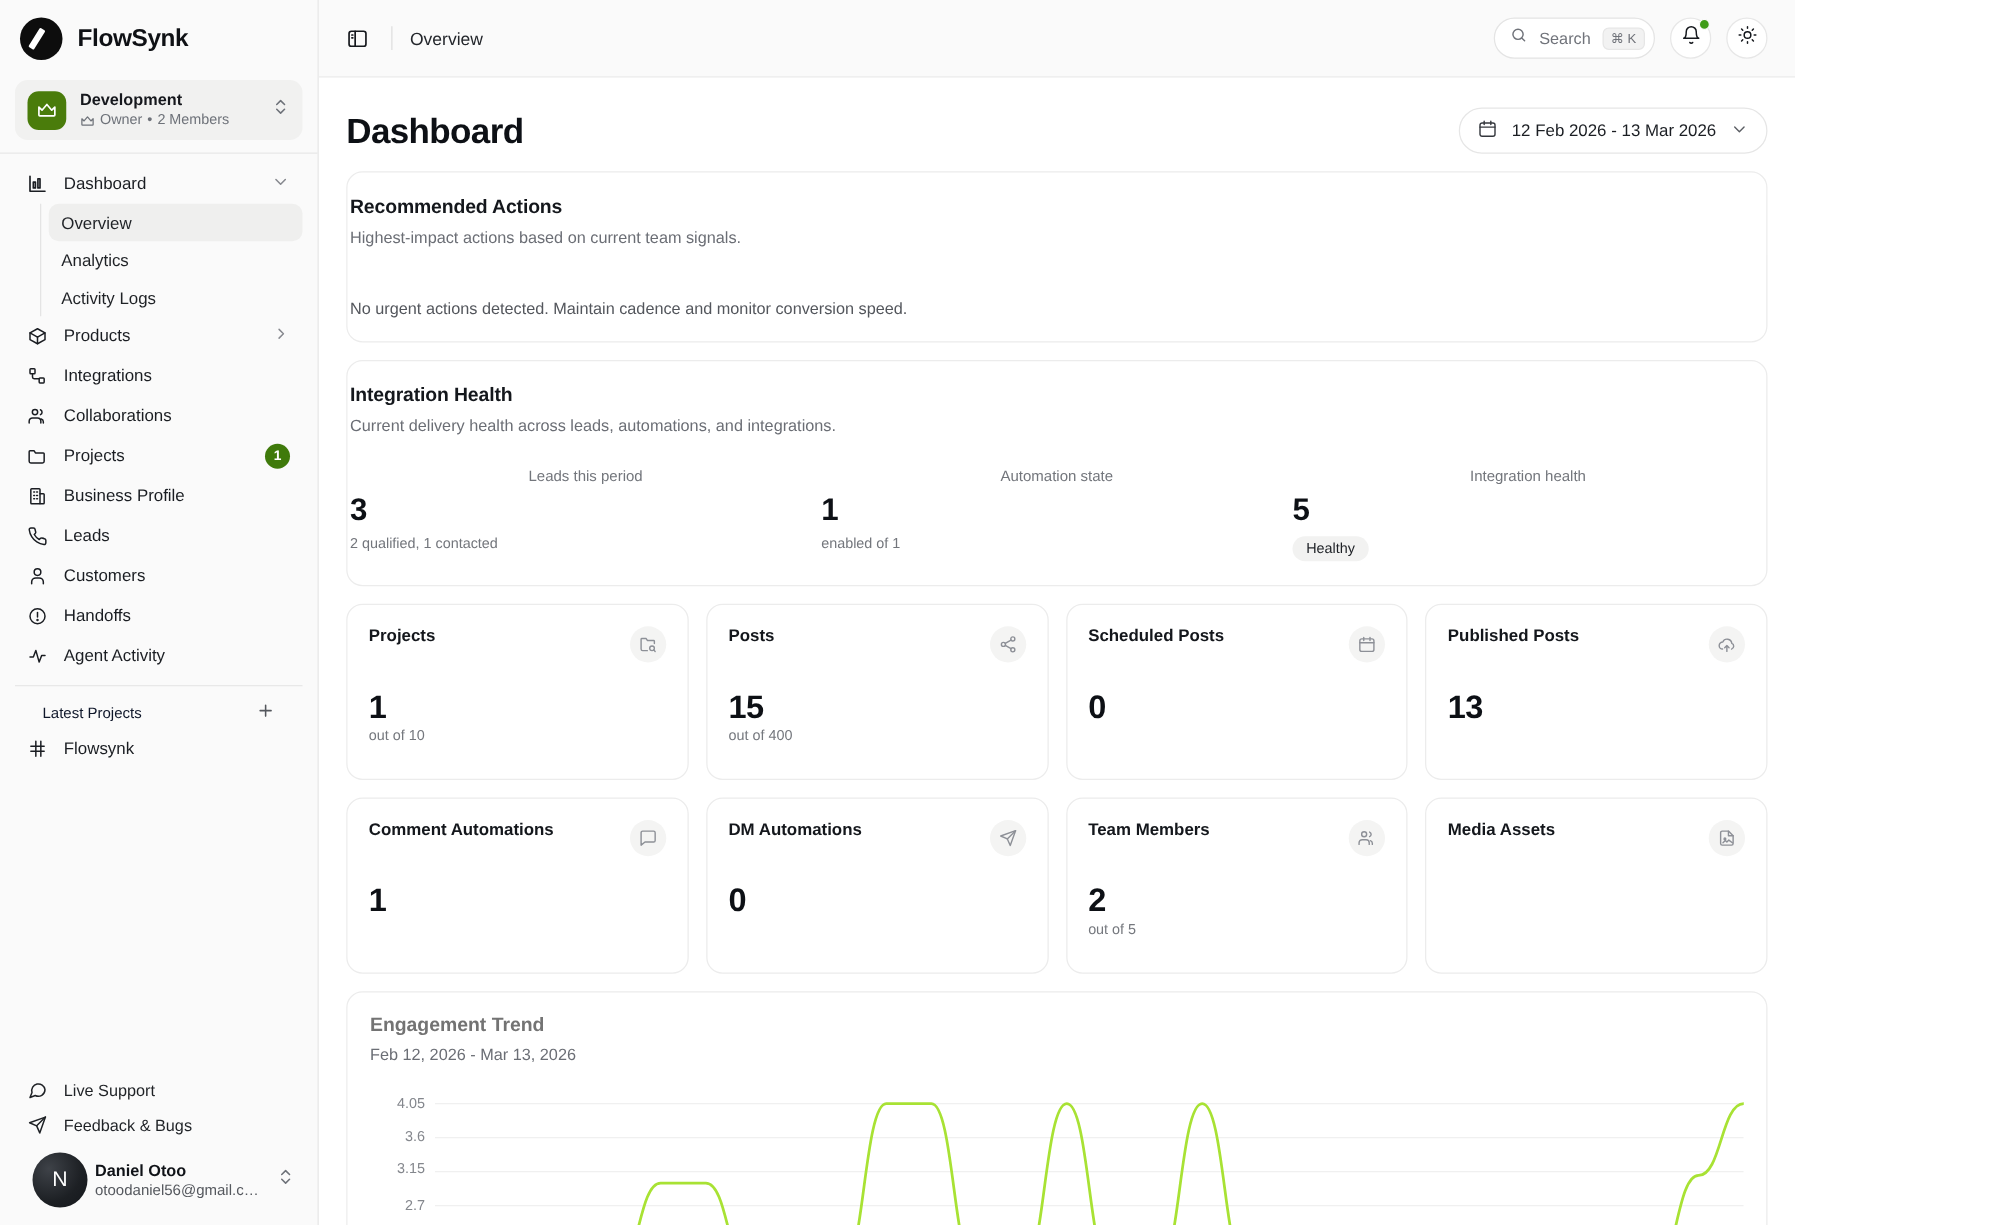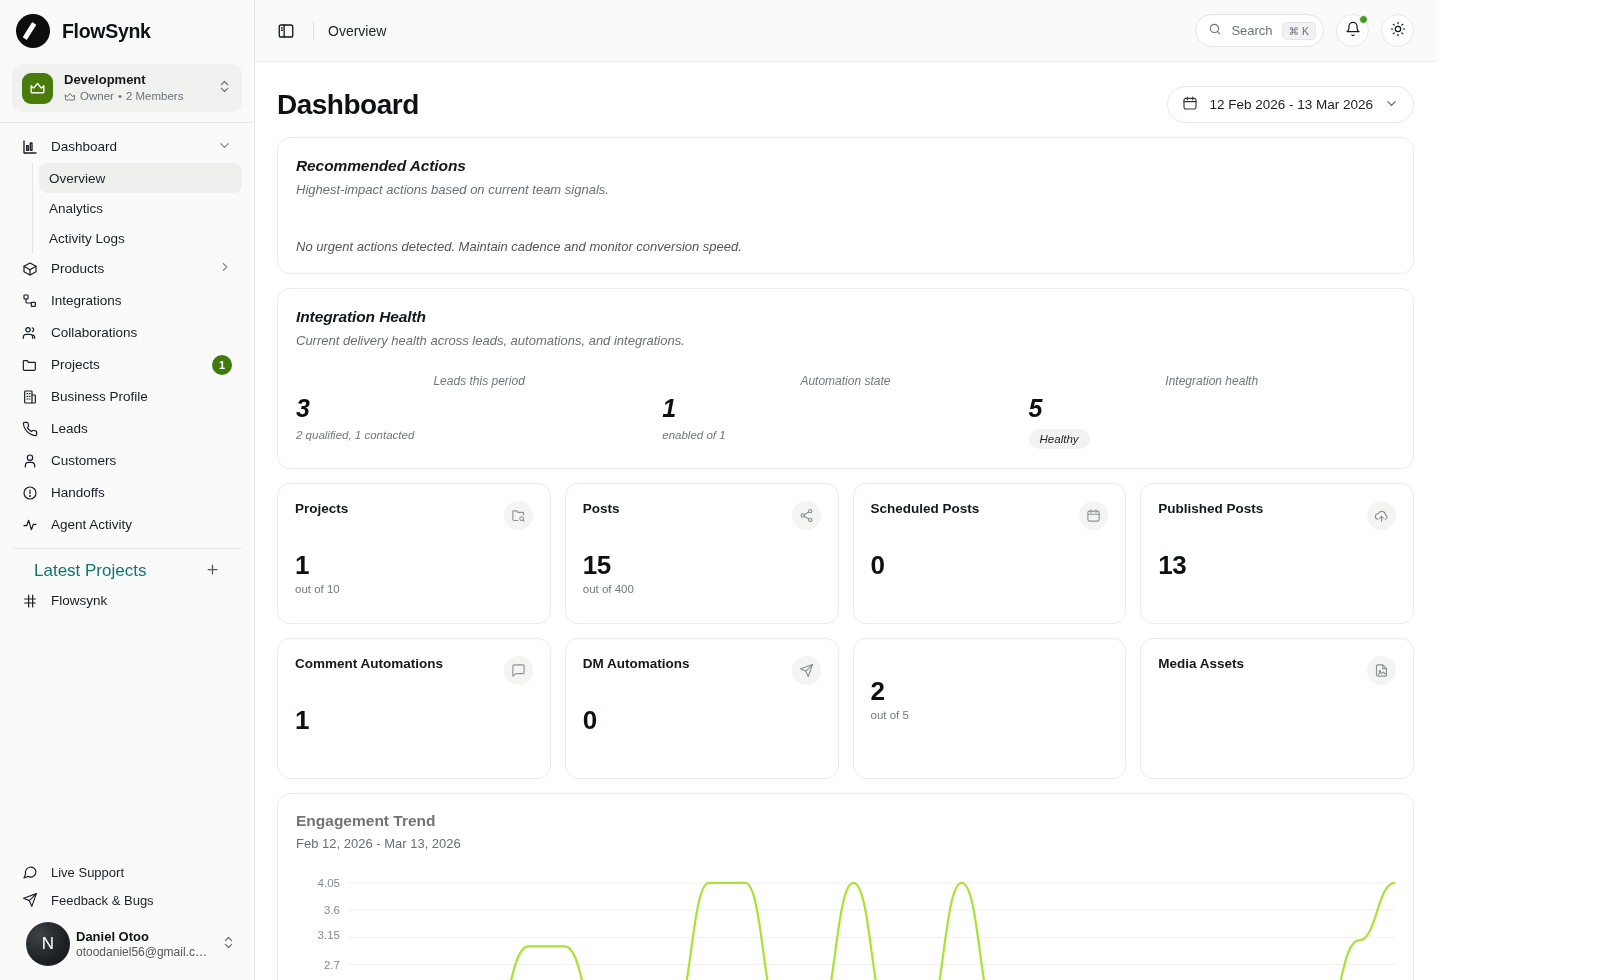--- a/index.html
+++ b/index.html
@@ -69,21 +69,21 @@
     background: #3f7a0b; color: #fff; font-size: 11px; font-weight: 600;
     display: flex; align-items: center; justify-content: center;
   }
   .chev-right { color: #87898f; }
 
   .section-divider { height: 1px; background: #e8e8e8; margin: 8px 0 4px 0; }
   .sec-head {
     display: flex; align-items: center; justify-content: space-between;
     padding: 8px 22px 4px 22px;
   }
-  .sec-title { font-size: 17px; color: #0f766e; }
+  .sec-title { font-size: 12px; color: #0f172a; }
   .sec-add { font-size: 17px; color: #54575d; line-height: 1; cursor: pointer; }
 
   .sidebar-footer { margin-top: auto; padding: 0 12px 10px 12px; }
   .foot-item {
     display: flex; align-items: center; gap: 13px;
     height: 28px; padding: 0 10px; font-size: 13px; color: #1f2226; cursor: pointer;
   }
   .foot-item .ico { width: 16px; height: 16px; display: flex; align-items: center; justify-content: center; flex: 0 0 16px; }
   .user-row {
     display: flex; align-items: center; gap: 10px;
@@ -136,21 +136,21 @@
   .date-picker {
     margin-left: auto; display: flex; align-items: center; gap: 11px;
     height: 37px; padding: 0 14px; border: 1px solid #e6e6e6;
     border-radius: 19px; background: #fff; cursor: pointer;
     font-size: 13.5px; color: #1b1e23;
   }
 
   .card {
     border: 1px solid #ececec; border-radius: 13px; background: #fff;
   }
-  .panel { padding: 19px 18px; margin-bottom: 14px; font-style: italic; }
+  .panel { padding: 19px 2px; margin-bottom: 14px; }
   .panel-title { font-size: 15.5px; font-weight: 600; color: #14171c; letter-spacing: -0.1px; }
   .panel-sub { font-size: 13px; color: #6b6e75; margin-top: 7px; }
   .panel-note { font-size: 13px; color: #53565c; margin-top: 42px; }
 
   .metrics { display: flex; margin-top: 26px; }
   .metric { flex: 0 0 33.33%; }
   .metric-lbl { font-size: 12px; color: #73767c; text-align: center; }
   .metric-val { font-size: 25px; font-weight: 700; color: #0d1015; margin-top: 6px; line-height: 28px; letter-spacing: -0.4px; }
   .metric-sub { font-size: 11.5px; color: #73767c; margin-top: 7px; }
   .pill {
@@ -580,20 +580,31 @@
                 <path d="M21.5 2.5L11 13"></path>
                   <path d="M21.5 2.5l-6.8 19-3.7-8.5L2.5 9.3z"></path>
               </svg>
             </div>
           </div>
           <div class="kpi-val">0</div>
           <div class="kpi-sub"></div>
         </div>
 
         <div class="card kpi">
+          <div class="kpi-top">
+            <div class="kpi-title">Team Members</div>
+            <div class="kpi-ico">
+              <svg width="15" height="15" viewBox="0 0 24 24" fill="none" stroke="currentColor" stroke-width="1.8" stroke-linecap="round" stroke-linejoin="round">
+                <path d="M15 20v-2a4 4 0 0 0-4-4H6a4 4 0 0 0-4 4v2"></path>
+                  <circle cx="8.5" cy="7" r="3.2"></circle>
+                  <path d="M19 20v-1.5a3.5 3.5 0 0 0-2.5-3.3"></path>
+                  <path d="M15.5 4.2a3.2 3.2 0 0 1 0 5.9"></path>
+              </svg>
+            </div>
+          </div>
           <div class="kpi-val">2</div>
           <div class="kpi-sub">out of 5</div>
         </div>
 
         <div class="card kpi">
           <div class="kpi-top">
             <div class="kpi-title">Media Assets</div>
             <div class="kpi-ico">
               <svg width="15" height="15" viewBox="0 0 24 24" fill="none" stroke="currentColor" stroke-width="1.8" stroke-linecap="round" stroke-linejoin="round">
                 <path d="M14 3H6a2 2 0 0 0-2 2v14a2 2 0 0 0 2 2h12a2 2 0 0 0 2-2V9z"></path>

